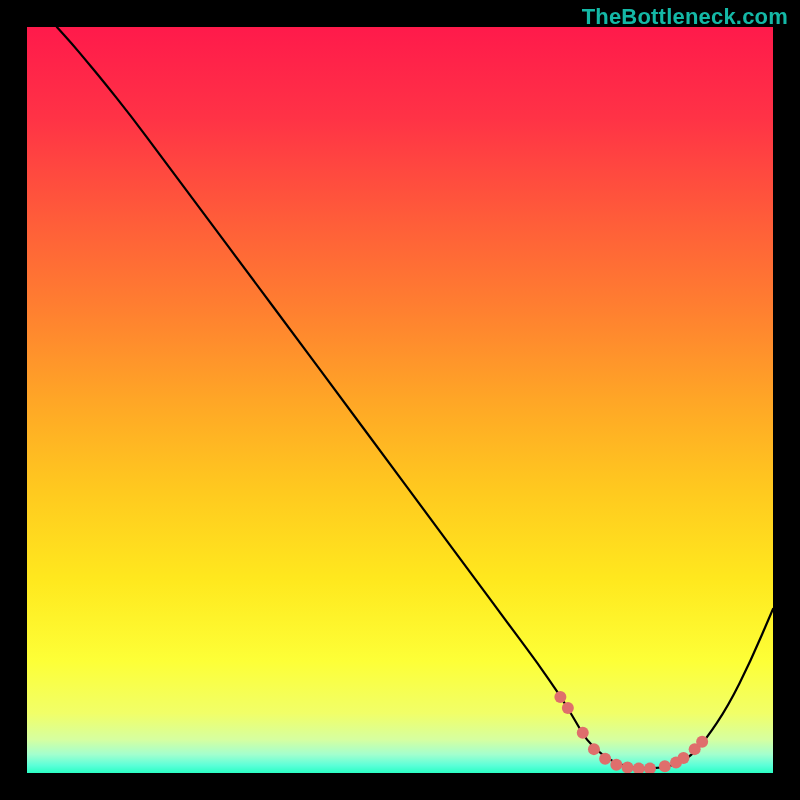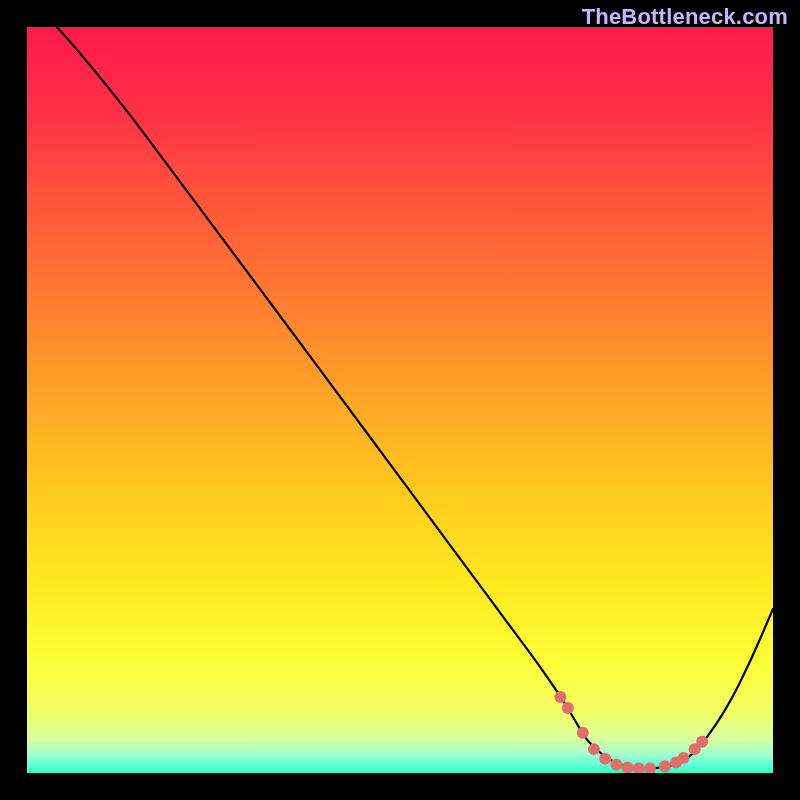--- a/index.html
+++ b/index.html
@@ -16,21 +16,21 @@
     width: 800px;
     height: 800px;
     background: #000;
   }
   .watermark {
     position: absolute;
     top: 4px;
     right: 12px;
     font-size: 22px;
     font-weight: 600;
-    color: #c4b5fd;
+    color: #14b8a6;
     letter-spacing: 0.2px;
     user-select: none;
   }
   .plot-frame {
     position: absolute;
     left: 27px;
     top: 27px;
     width: 746px;
     height: 746px;
     background: #000;

